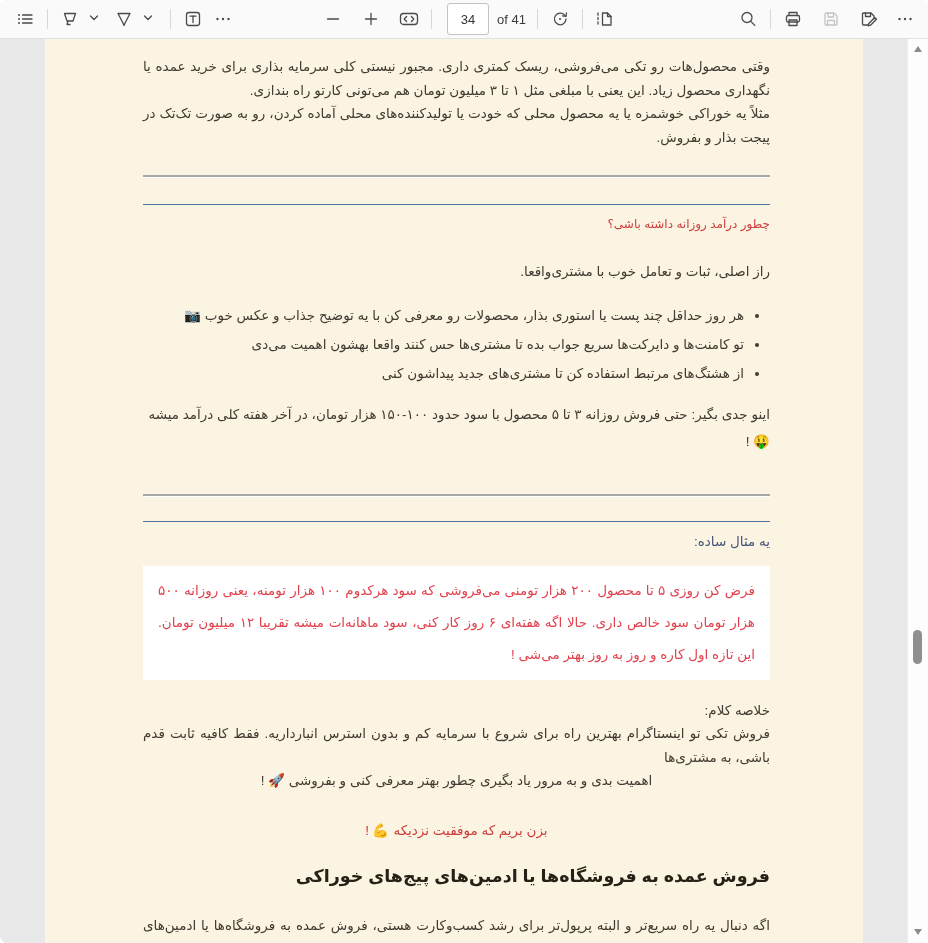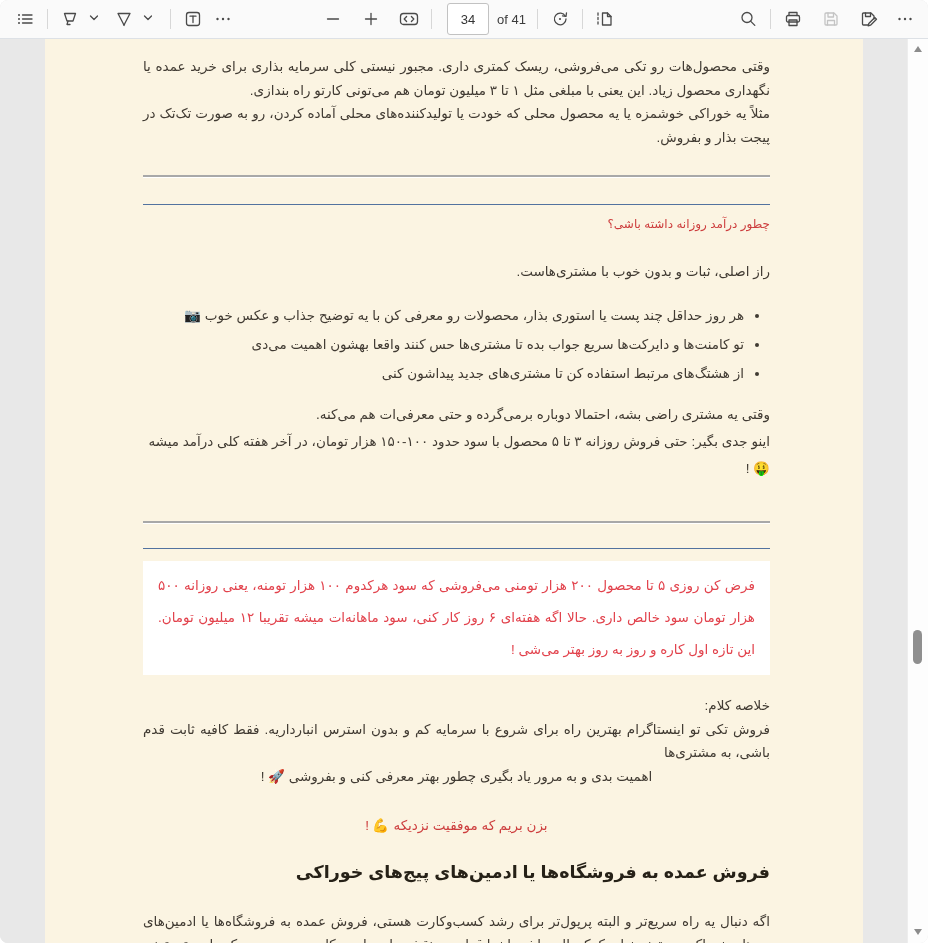--- a/index.html
+++ b/index.html
@@ -232,36 +232,36 @@
         <div class="para" style="margin-top:17px">
           <div>وقتی محصول‌هات رو تکی می‌فروشی، ریسک کمتری داری. مجبور نیستی کلی سرمایه بذاری برای خرید عمده یا نگهداری محصول زیاد. این یعنی با مبلغی مثل ۱ تا ۳ میلیون تومان هم می‌تونی کارتو راه بندازی.</div>
           <div>مثلاً یه خوراکی خوشمزه یا یه محصول محلی که خودت یا تولیدکننده‌های محلی آماده کردن، رو به صورت تک‌تک در پیجت بذار و بفروش.</div>
         </div>
 
         <hr class="hr-gray" style="margin-top:26px">
         <hr class="hr-blue" style="margin-top:26px">
 
         <div class="red-text mt-sm" style="font-size:12px">چطور درآمد روزانه داشته باشی؟</div>
 
-        <div style="margin-top:23px">راز اصلی، ثبات و بدون خوب با مشتری‌هاست.</div>
+        <div style="margin-top:23px">راز اصلی، ثبات و تعامل خوب با مشتری‌واقعا.</div>
 
         <ul class="bullets">
           <li>هر روز حداقل چند پست یا استوری بذار، محصولات رو معرفی کن با یه توضیح جذاب و عکس خوب 📷</li>
           <li>تو کامنت‌ها و دایرکت‌ها سریع جواب بده تا مشتری‌ها حس کنند واقعا بهشون اهمیت می‌دی</li>
           <li>از هشتگ‌های مرتبط استفاده کن تا مشتری‌های جدید پیداشون کنی</li>
         </ul>
 
         <div style="margin-top:13px;line-height:27px">
-          <div>وقتی یه مشتری راضی بشه، احتمالا دوباره برمی‌گرده و حتی معرفی‌ات هم می‌کنه.</div>
           <div>اینو جدی بگیر: حتی فروش روزانه ۳ تا ۵ محصول با سود حدود ۱۰۰-۱۵۰ هزار تومان، در آخر هفته کلی درآمد میشه 🤑 !</div>
         </div>
 
         <hr class="hr-gray" style="margin-top:39px">
         <hr class="hr-blue" style="margin-top:24px">
 
+        <div class="example-label">یه مثال ساده:</div>
 
         <div class="highlight-box">فرض کن روزی ۵ تا محصول ۲۰۰ هزار تومنی می‌فروشی که سود هرکدوم ۱۰۰ هزار تومنه، یعنی روزانه ۵۰۰ هزار تومان سود خالص داری. حالا اگه هفته‌ای ۶ روز کار کنی، سود ماهانه‌ات میشه تقریبا ۱۲ میلیون تومان. این تازه اول کاره و روز به روز بهتر می‌شی !</div>
 
         <div style="margin-top:19px">خلاصه کلام:</div>
         <div class="para">فروش تکی تو اینستاگرام بهترین راه برای شروع با سرمایه کم و بدون استرس انبارداریه. فقط کافیه ثابت قدم باشی، به مشتری‌ها</div>
         <div class="centered">اهمیت بدی و به مرور یاد بگیری چطور بهتر معرفی کنی و بفروشی 🚀 !</div>
 
         <div class="red-text centered" style="margin-top:26px">بزن بریم که موفقیت نزدیکه 💪 !</div>
 
         <div class="h2" style="margin-top:21px">فروش عمده به فروشگاه‌ها یا ادمین‌های پیج‌های خوراکی</div>

